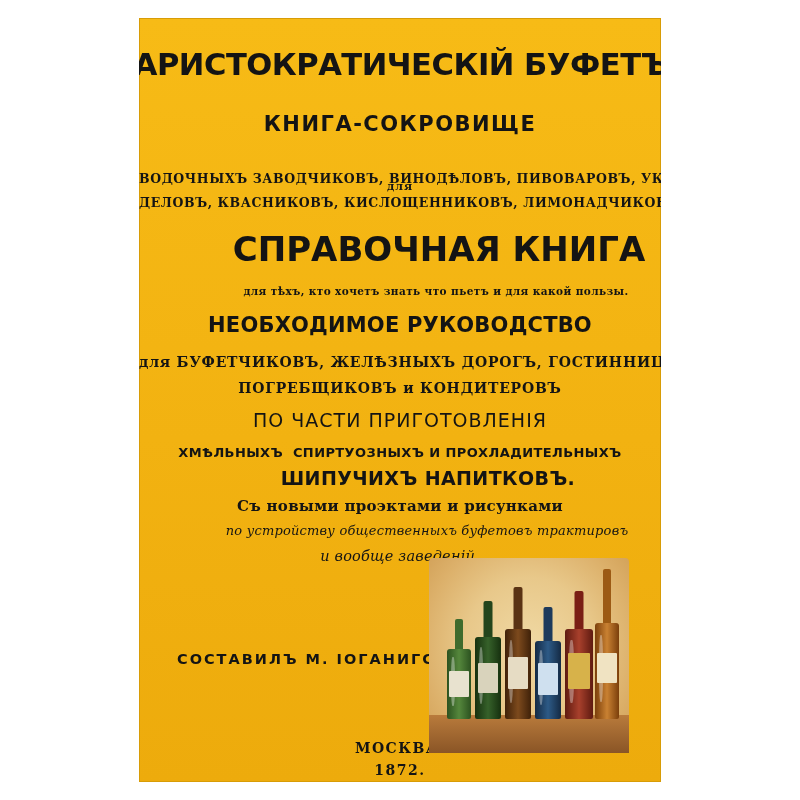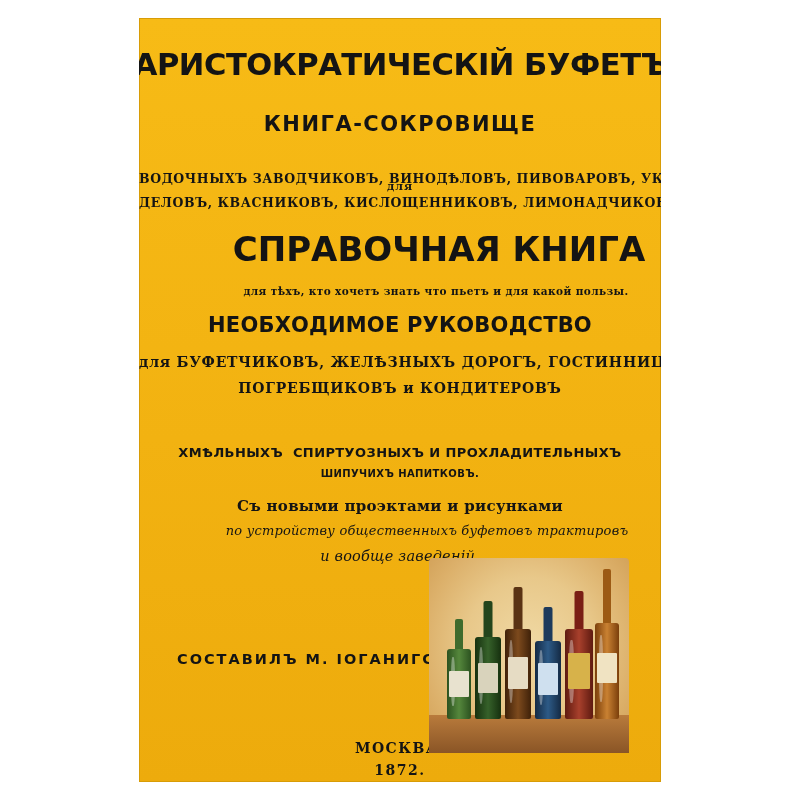--- a/index.html
+++ b/index.html
@@ -126,22 +126,23 @@
     top: 428px;
     font-family: "DejaVu Sans", sans-serif;
     font-weight: bold;
     font-size: 13px;
     letter-spacing: 0.4px;
   }
   .line-g {
     top: 450px;
     font-family: "DejaVu Sans", sans-serif;
     font-weight: bold;
-    font-size: 10px;
+    font-size: 19px;
     letter-spacing: 0.4px;
+    padding-left: 28px;
   }
   .line-h {
     top: 480px;
     font-family: "DejaVu Serif", serif;
     font-weight: bold;
     font-size: 15px;
     letter-spacing: 0.3px;
   }
   .ital-1 {
     top: 506px;
@@ -251,20 +252,21 @@
     <div class="txt line-a">ВОДОЧНЫХЪ ЗАВОДЧИКОВЪ, ВИНОДѢЛОВЪ, ПИВОВАРОВЪ, УКСУСО-</div>
     <div class="txt line-b">ДЕЛОВЪ, КВАСНИКОВЪ, КИСЛОЩЕННИКОВЪ, ЛИМОНАДЧИКОВЪ.</div>
 
     <div class="txt h3">СПРАВОЧНАЯ КНИГА</div>
     <div class="txt line-c">для тѣхъ, кто хочетъ знать что пьетъ и для какой пользы.</div>
 
     <div class="txt h4">НЕОБХОДИМОЕ РУКОВОДСТВО</div>
     <div class="txt line-d">для БУФЕТЧИКОВЪ, ЖЕЛѢЗНЫХЪ ДОРОГЪ, ГОСТИННИЦЪ,</div>
     <div class="txt line-e">ПОГРЕБЩИКОВЪ и КОНДИТЕРОВЪ</div>
 
+    <div class="txt h5">ПО ЧАСТИ ПРИГОТОВЛЕНІЯ</div>
     <div class="txt line-f">ХМѢЛЬНЫХЪ  СПИРТУОЗНЫХЪ И ПРОХЛАДИТЕЛЬНЫХЪ</div>
     <div class="txt line-g">ШИПУЧИХЪ НАПИТКОВЪ.</div>
 
     <div class="txt line-h">Съ новыми проэктами и рисунками</div>
     <div class="txt ital-1">по устройству общественныхъ буфетовъ трактировъ</div>
     <div class="txt ital-2">и вообще заведеній.</div>
 
     <div class="txt author">СОСТАВИЛЪ М. ІОГАНИГСБЕРГЕРЪ.</div>
 
     <div class="txt city">МОСКВА.</div>

